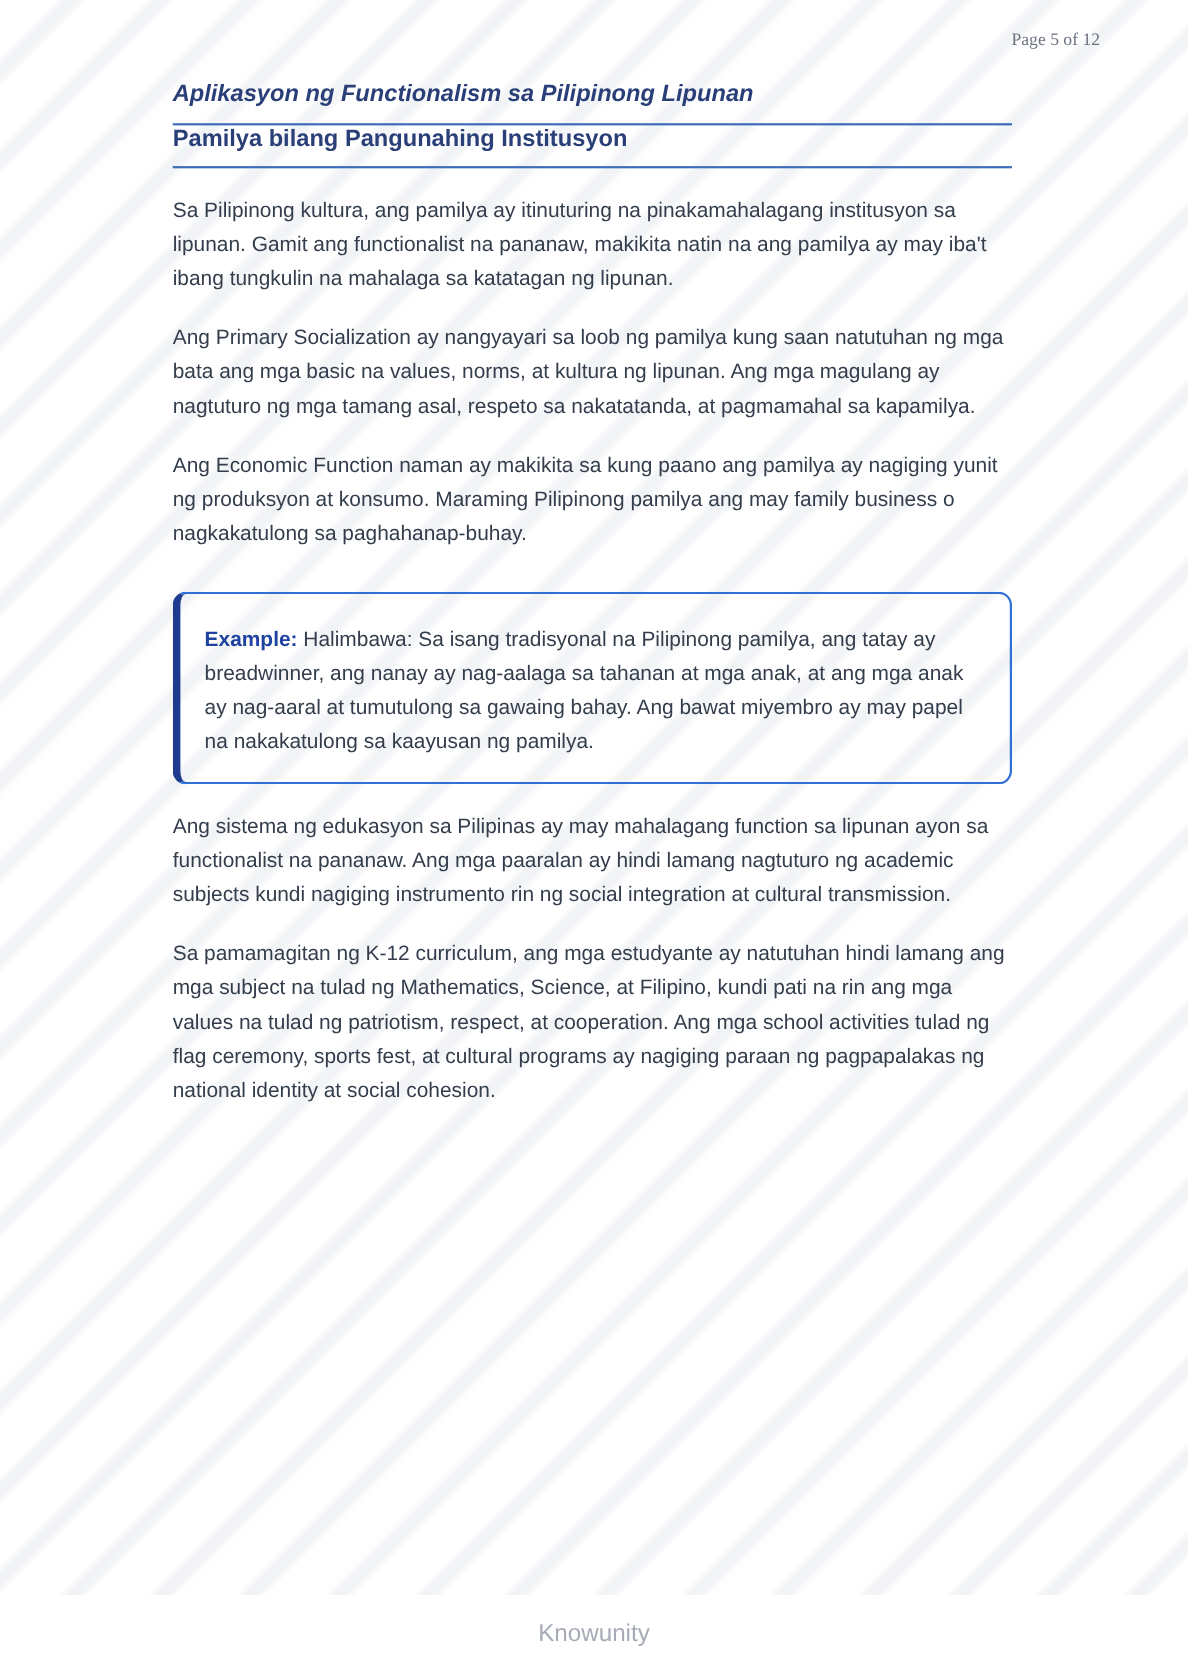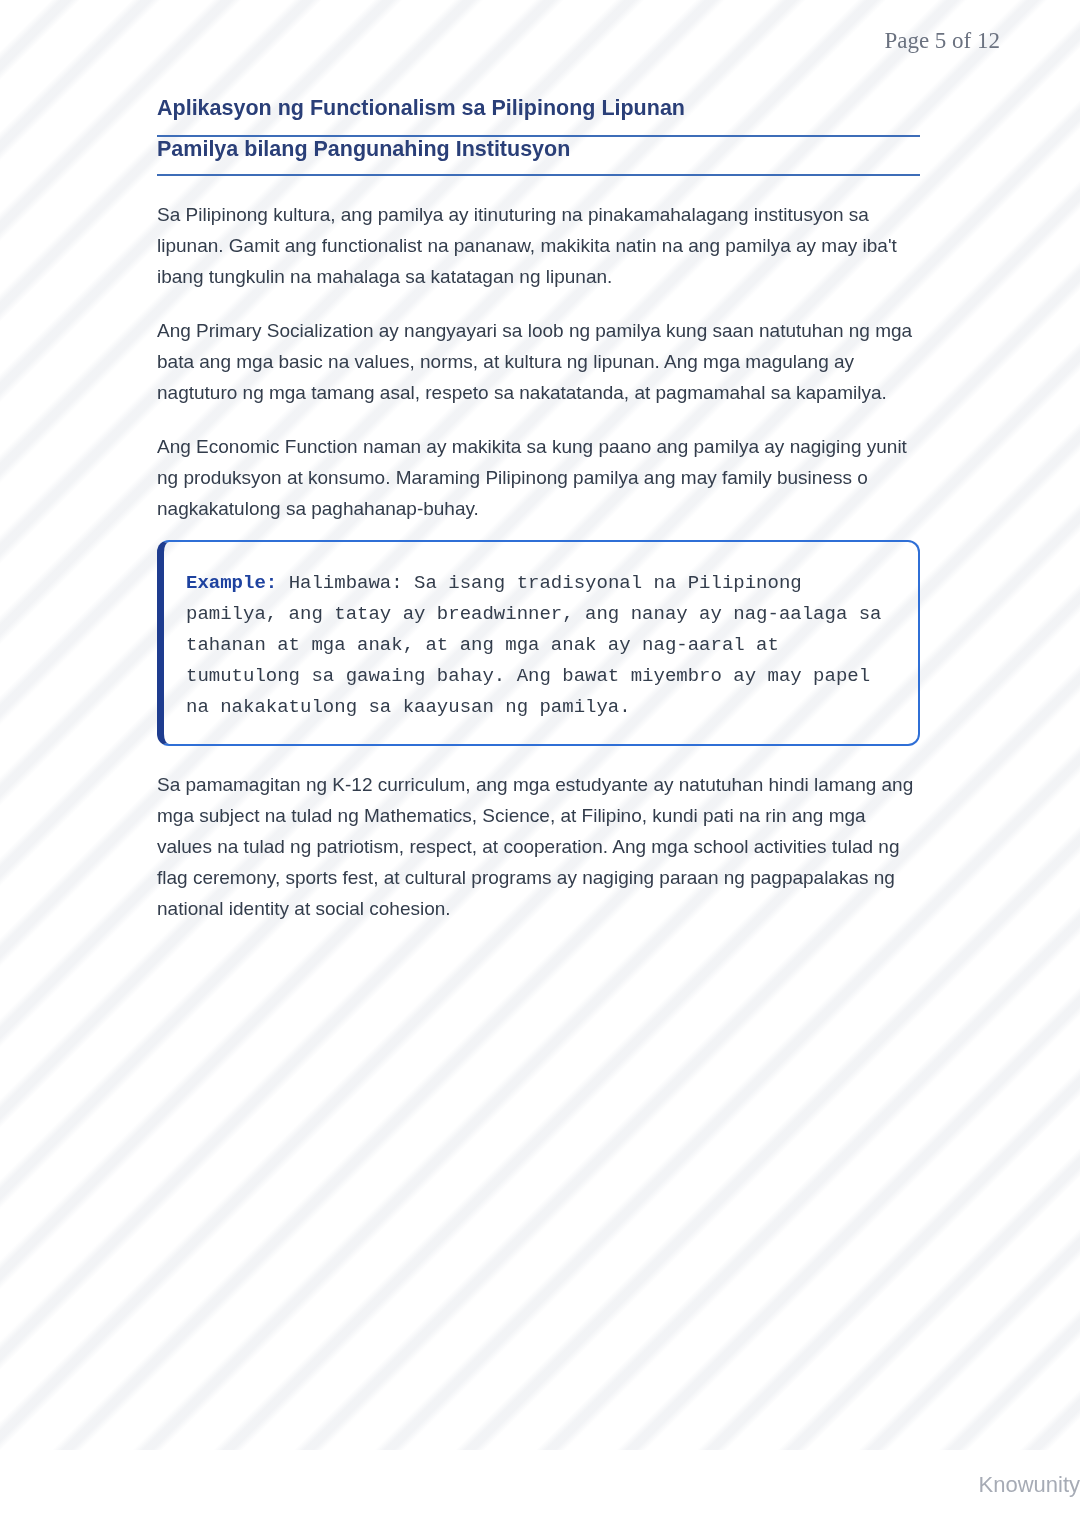--- a/index.html
+++ b/index.html
@@ -30,65 +30,64 @@
     );
     pointer-events: none;
     z-index: 0;
   }
   .page-header {
     position: relative;
     z-index: 1;
     text-align: right;
     padding: 28px 80px 0 0;
     font-family: "Liberation Serif", serif;
-    font-size: 23px;
+    font-size: 16px;
     color: #6b7280;
   }
   .content {
     position: relative;
     z-index: 1;
     width: 763px;
     margin-left: 157px;
     color: #333d4c;
     font-size: 19px;
     line-height: 31px;
   }
   .doc-title, .section-heading {
     font-size: 21.5px;
     line-height: 24px;
     font-weight: bold;
     color: #2a3f78;
     margin: 0;
     padding-bottom: 15px;
     border-bottom: 2px solid #3d6db8;
   }
-  .doc-title { margin-top: 42px; }
+  .doc-title { margin-top: 27px; font-style: italic; }
   .section-heading { padding-bottom: 13px; }
   .content p { margin: 23px 0 0 0; }
   .content p.lead { }
   .example-box {
-    margin-top: 16px;
+    margin-top: 37px;
     border: 2px solid #2f6fd6;
     border-left: 7px solid #1e3c8f;
     border-radius: 12px;
     padding: 26px 26px 21px 22px;
     background: transparent;
-    font-family: Liberation Mono, monospace;
   }
   .example-box p { margin: 0; }
   .example-label {
     font-weight: bold;
     color: #1e429f;
   }
   .page-footer {
     position: absolute;
     top: 1472px;
     left: 0;
     width: 1080px;
-    text-align: right;
+    text-align: center;
     color: #a6abb5;
     font-size: 22px;
     z-index: 1;
   }
 </style>
 </head>
 <body>
 
 <div class="stripes"></div>
 
@@ -106,20 +105,21 @@
 
   <p>Ang Primary Socialization ay nangyayari sa loob ng pamilya kung saan natutuhan ng mga bata ang mga basic na values, norms, at kultura ng lipunan. Ang mga magulang ay nagtuturo ng mga tamang asal, respeto sa nakatatanda, at pagmamahal sa kapamilya.</p>
 
   <p>Ang Economic Function naman ay makikita sa kung paano ang pamilya ay nagiging yunit ng produksyon at konsumo. Maraming Pilipinong pamilya ang may family business o nagkakatulong sa paghahanap-buhay.</p>
 
   <div class="example-box">
     <p><span class="example-label">Example:</span> <span>Halimbawa: Sa isang tradisyonal na Pilipinong pamilya, ang tatay ay breadwinner, ang nanay ay nag-aalaga sa tahanan at mga anak, at ang mga anak ay nag-aaral at tumutulong sa gawaing bahay. Ang bawat miyembro ay may papel na nakakatulong sa kaayusan ng pamilya.</span></p>
   </div>
 
 
+  <p class="lead">Ang sistema ng edukasyon sa Pilipinas ay may mahalagang function sa lipunan ayon sa functionalist na pananaw. Ang mga paaralan ay hindi lamang nagtuturo ng academic subjects kundi nagiging instrumento rin ng social integration at cultural transmission.</p>
 
   <p>Sa pamamagitan ng K-12 curriculum, ang mga estudyante ay natutuhan hindi lamang ang mga subject na tulad ng Mathematics, Science, at Filipino, kundi pati na rin ang mga values na tulad ng patriotism, respect, at cooperation. Ang mga school activities tulad ng flag ceremony, sports fest, at cultural programs ay nagiging paraan ng pagpapalakas ng national identity at social cohesion.</p>
 
 
 </main>
 
 <footer class="page-footer">
   <span>Knowunity</span>
 </footer>
 

